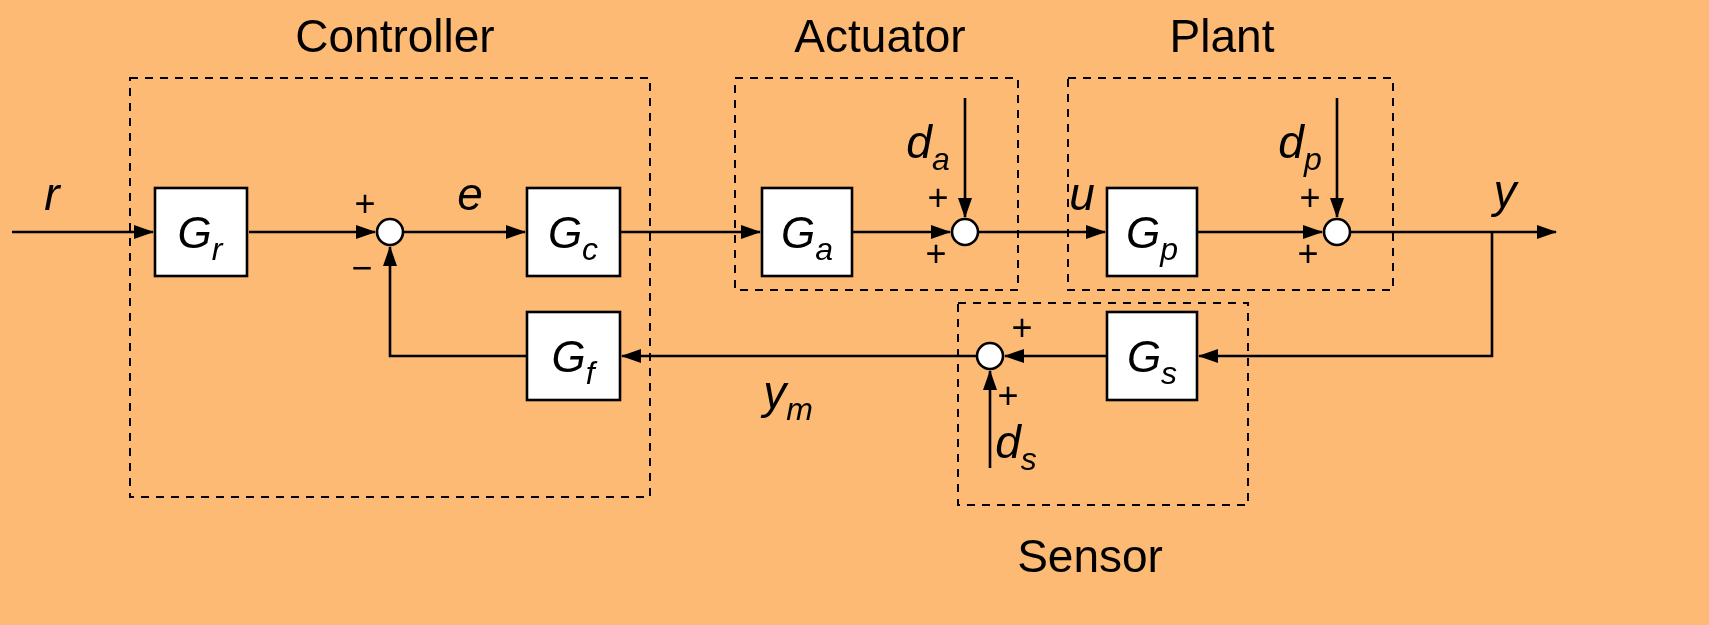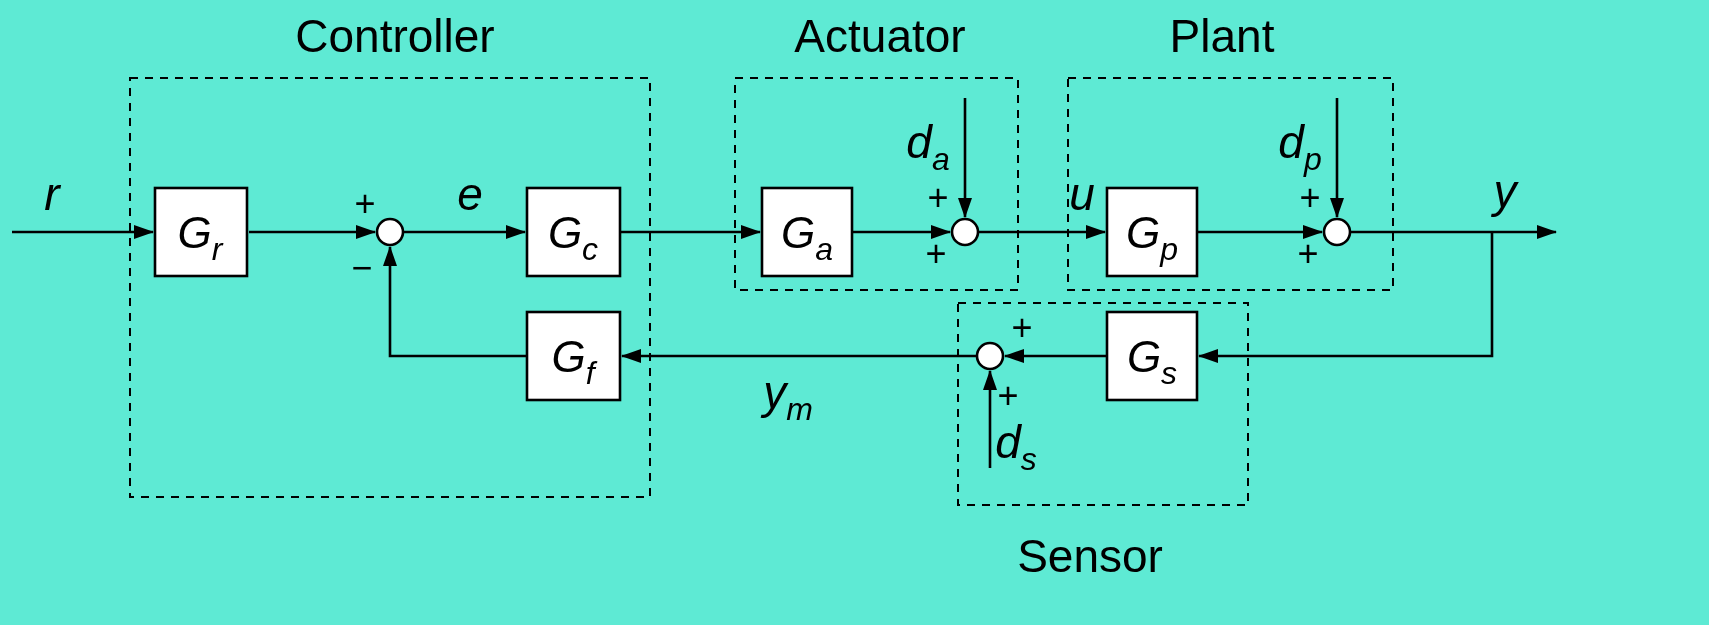--- a/index.html
+++ b/index.html
@@ -3,21 +3,21 @@
 <meta charset="utf-8">
 <style>
   html, body {
     margin: 0;
     padding: 0;
     background: #ffffff;
   }
   .stage {
     width: 1709px;
     height: 625px;
-    background: #5eead4;
+    background: #fdba74;
     position: relative;
     overflow: hidden;
   }
   svg {
     font-family: "Liberation Sans", "DejaVu Sans", sans-serif;
     display: block;
   }
   .wire {
     stroke: #000000;
     stroke-width: 2.6;

